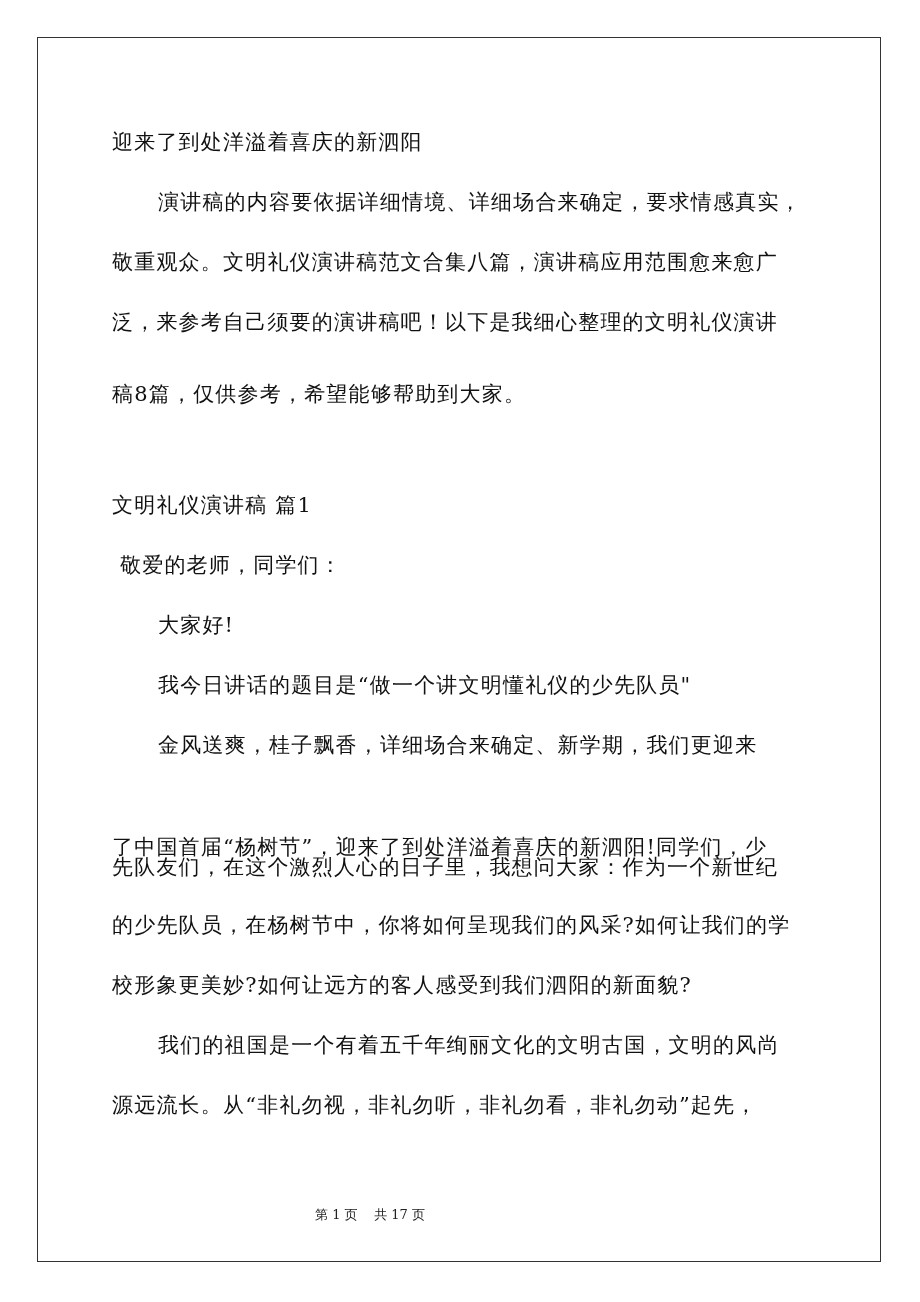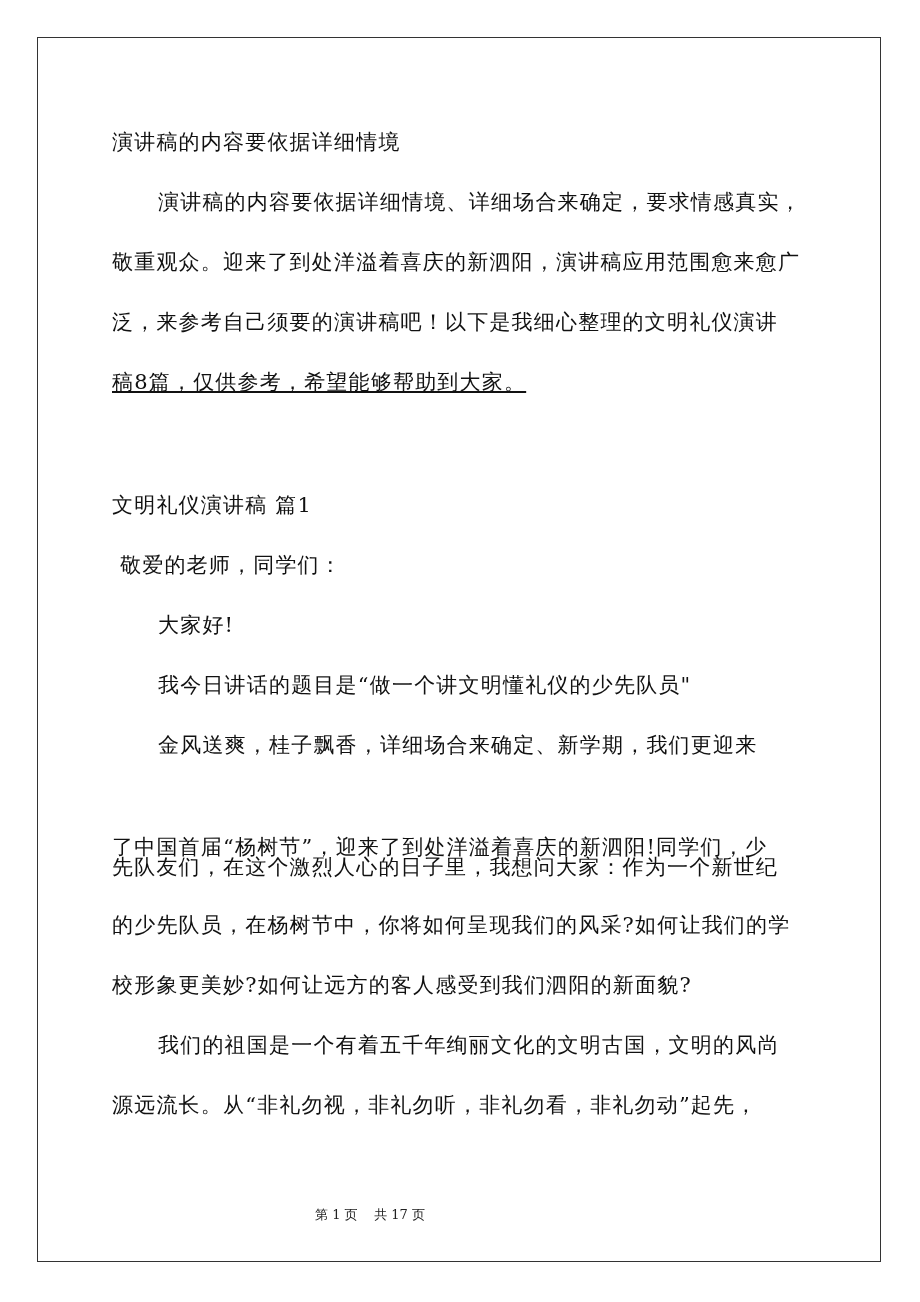--- a/index.html
+++ b/index.html
@@ -44,26 +44,26 @@
     font-size: 13px;
     color: #222222;
     white-space: pre;
   }
 </style>
 </head>
 <body>
 
 <div class="page-frame"></div>
 
-<div class="line" style="top:128px;">演讲稿的内容要依据详细情境</div>
+<div class="line" style="top:128px;">迎来了到处洋溢着喜庆的新泗阳</div>
 
 <div class="line indent" style="top:188px;">演讲稿的内容要依据详细情境、详细场合来确定，要求情感真实，</div>
-<div class="line" style="top:248px;">敬重观众。迎来了到处洋溢着喜庆的新泗阳，演讲稿应用范围愈来愈广</div>
+<div class="line" style="top:248px;">敬重观众。文明礼仪演讲稿范文合集八篇，演讲稿应用范围愈来愈广</div>
 <div class="line" style="top:308px;">泛，来参考自己须要的演讲稿吧！以下是我细心整理的文明礼仪演讲</div>
-<div class="line" style="top:368px;text-decoration:underline;">稿8篇，仅供参考，希望能够帮助到大家。</div>
+<div class="line" style="top:380px;">稿8篇，仅供参考，希望能够帮助到大家。</div>
 
 <div class="line" style="top:491px;">文明礼仪演讲稿  篇1</div>
 
 <div class="line" style="top:551px;margin-left:8px;">敬爱的老师，同学们：</div>
 
 <div class="line indent" style="top:611px;">大家好!</div>
 
 <div class="line indent" style="top:671px;">我今日讲话的题目是“做一个讲文明懂礼仪的少先队员"</div>
 
 <div class="line indent" style="top:731px;">金风送爽，桂子飘香，详细场合来确定、新学期，我们更迎来</div>

